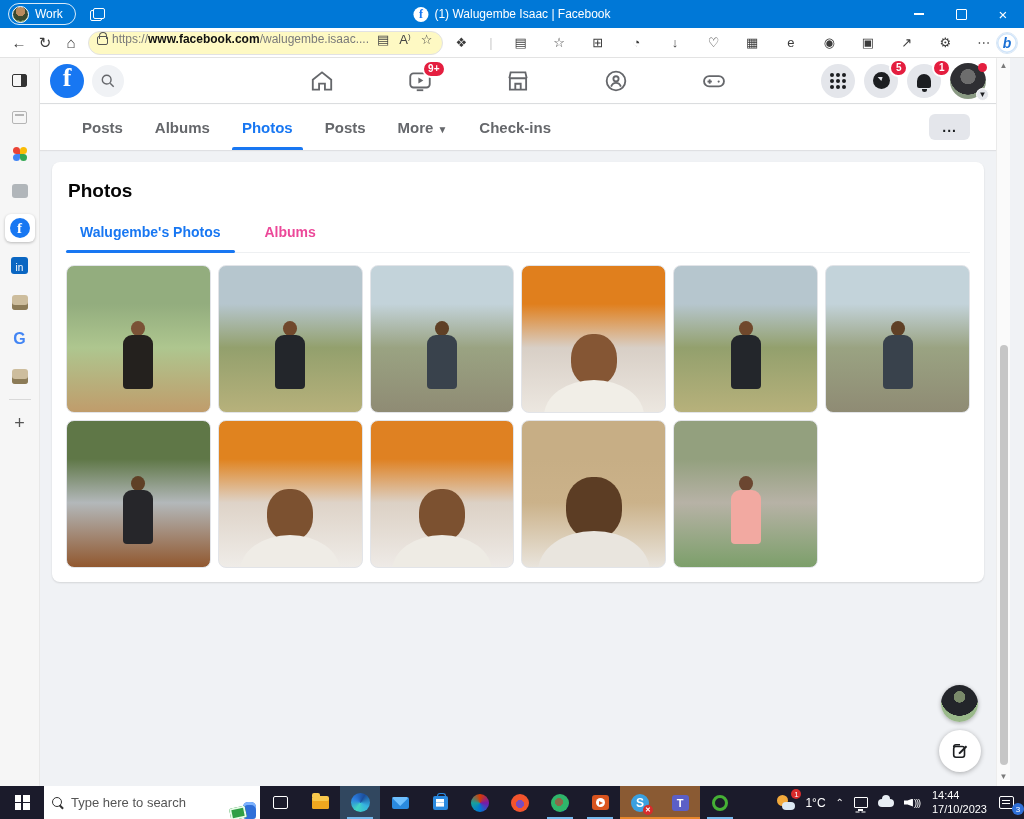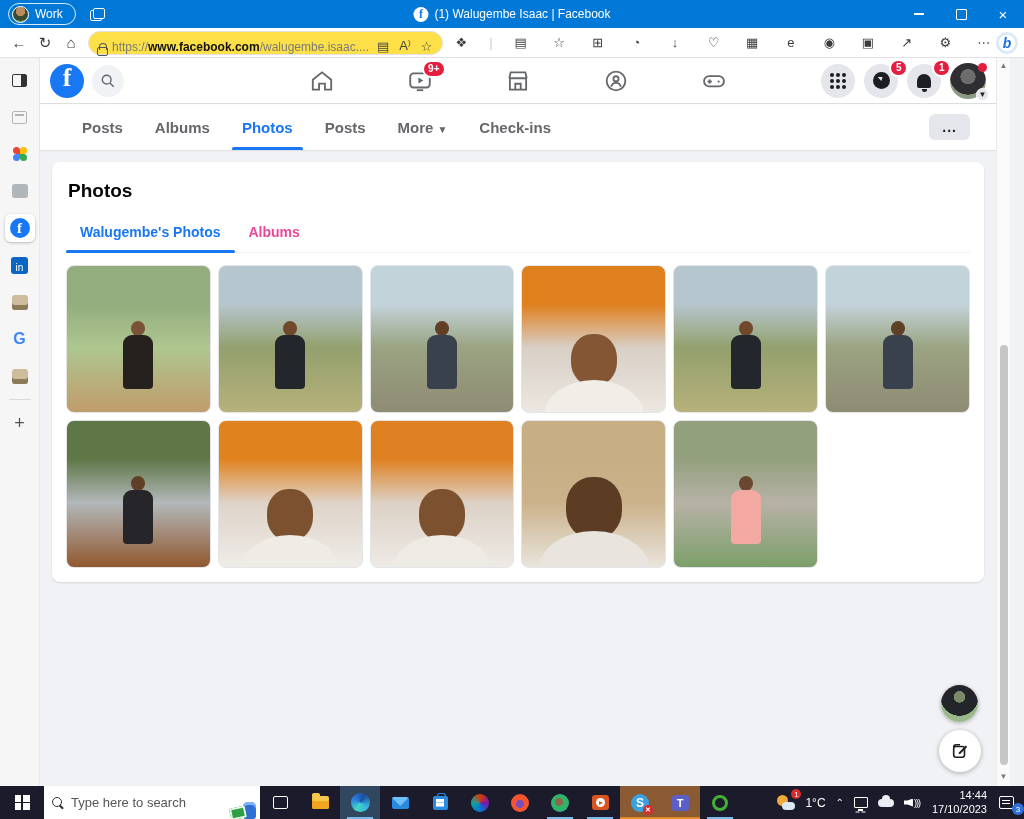--- a/index.html
+++ b/index.html
@@ -17,21 +17,21 @@
   .tb-fbicon { width:15px; height:15px; border-radius:50%; background:#fff; color:#1877F2; font-weight:bold; font-size:12px; display:flex; align-items:center; justify-content:center; font-family:"Liberation Serif", serif; }
   .win-controls { margin-left:auto; display:flex; height:100%; }
   .win-btn { width:42px; height:100%; display:flex; align-items:center; justify-content:center; font-size:13px; }
   .wc-min::before { content:""; width:10px; height:1.4px; background:#fff; }
   .wc-restore::before { content:""; width:9px; height:9px; border:1.4px solid #fff; border-radius:1px; }
   .wc-close { font-size:15px; }
 
   
   .toolbar { height:30px; background:#fff; display:flex; align-items:center; padding:0 6px; border-bottom:1px solid #e3e3e3; }
   .nav-glyph { width:26px; height:24px; display:flex; align-items:center; justify-content:center; font-size:15px; color:#3b3b3b; border-radius:4px; }
-  .addr-pill { flex:0 0 335px; height:24px; background:#fde047; border:1px solid #e2e2e4; border-radius:12px; display:flex; align-items:flex-end; padding:0 8px; margin:0 4px; gap:6px; }
+  .addr-pill { flex:0 0 335px; height:24px; background:#fef9c3; border:1px solid #e2e2e4; border-radius:12px; display:flex; align-items:flex-start; padding:0 8px; margin:0 4px; gap:6px; }
   .lock-icon { width:9px; height:11px; position:relative; }
   .lock-icon::before { content:""; position:absolute; left:1.5px; top:0; width:6px; height:6px; border:1.2px solid #555; border-bottom:none; border-radius:4px 4px 0 0; }
   .lock-icon::after { content:""; position:absolute; left:0; top:4px; width:9px; height:7px; border:1.2px solid #555; border-radius:2px; }
   .addr-url { font-size:12px; color:#7a7a7a; white-space:nowrap; overflow:hidden; flex:1; }
   .addr-url b { color:#111; font-weight:bold; }
   .pill-ic { font-size:13px; color:#444; padding:0 2px; }
   .rt-icons { display:flex; align-items:center; margin-left:2px; flex:1; justify-content:space-between; }
   .rt-ic { width:24px; height:24px; display:flex; align-items:center; justify-content:center; font-size:13px; color:#3c3c3c; }
   .rt-div { color:#ccc; font-size:13px; width:6px; text-align:center; }
   .bing-btn { width:22px; height:22px; border-radius:50%; background:#fff; border:1px solid #d8e6f5; color:#1a6fd4; font-weight:bold; font-style:italic; font-size:14px; display:flex; align-items:center; justify-content:center; box-shadow:0 0 0 1.5px #cfe4fa inset; }
@@ -83,21 +83,21 @@
   .fb-tabsbar { height:47px; background:#fff; display:flex; align-items:center; padding:0 26px; border-top:1px solid #eef0f2; box-shadow:0 1px 1px rgba(0,0,0,.07); position:relative; z-index:2; }
   .ptab { font-size:15px; color:#65676b; font-weight:bold; padding:14px 16px; position:relative; }
   .ptab.active { color:#1877F2; }
   .ptab.active::after { content:""; position:absolute; left:6px; right:6px; bottom:0; height:3px; background:#1877F2; border-radius:2px 2px 0 0; }
   .ptab .darr { font-size:10px; margin-left:4px; }
   .tab-more-btn { margin-left:auto; background:#e4e6eb; border-radius:6px; padding:5px 13px; font-weight:bold; color:#1c1e21; font-size:14px; letter-spacing:1px; }
 
   .fb-content { flex:1; overflow:hidden; padding:12px; }
   .photos-card { background:#fff; border-radius:8px; box-shadow:0 1px 2px rgba(0,0,0,.12); padding:14px; }
   .photos-title { font-size:19px; font-weight:bold; color:#050505; padding:4px 2px 12px; }
-  .inner-tabs { display:flex; gap:0; border-bottom:1px solid #eef0f2; margin-bottom:12px; }
+  .inner-tabs { display:flex; gap:16px; border-bottom:1px solid #eef0f2; margin-bottom:12px; }
   .itab { font-size:14px; font-weight:bold; padding:10px 14px 12px; color:#ec4899; position:relative; }
   .itab.active { color:#1877F2; }
   .itab.active::after { content:""; position:absolute; left:0; right:0; bottom:-1px; height:3px; background:#1877F2; border-radius:2px; }
 
   .photo-grid { display:grid; grid-template-columns:repeat(6,1fr); gap:7px; }
   .photo-tile { height:148px; border-radius:8px; border:1px solid #e2e4e8; position:relative; overflow:hidden; }
   .p-fig { position:absolute; left:50%; transform:translateX(-50%); display:flex; flex-direction:column; align-items:center; }
   .k-portrait .p-fig { bottom:16%; }
   .k-portrait .p-head { width:14px; height:15px; border-radius:50%; }
   .k-portrait .p-body { width:30px; height:54px; border-radius:9px 9px 4px 4px; margin-top:-1px; }
@@ -159,21 +159,21 @@
   .ic-weather { width:18px; height:16px; position:relative; }
   .ic-weather::before { content:""; position:absolute; left:0; top:0; width:11px; height:11px; border-radius:50%; background:#f2a93b; }
   .ic-weather::after { content:""; position:absolute; right:0; bottom:1px; width:13px; height:8px; border-radius:6px; background:#dce8f2; }
   .wx-badge { position:absolute; top:3px; right:-1px; background:#d92b2b; color:#fff; font-size:8px; border-radius:50%; width:10px; height:10px; display:flex; align-items:center; justify-content:center; }
   .ic-net { width:14px; height:11px; border:1.5px solid #fff; border-radius:1px; position:relative; }
   .ic-net::after { content:""; position:absolute; left:3px; bottom:-4px; width:5px; height:2px; background:#fff; box-shadow:-3px 2px 0 -0.5px #fff, 3px 2px 0 -0.5px #fff; }
   .ic-cloud { width:16px; height:8px; background:#e8eef4; border-radius:5px; position:relative; }
   .ic-cloud::before { content:""; position:absolute; left:4px; top:-4px; width:8px; height:8px; background:#e8eef4; border-radius:50%; }
   .ic-spk { width:6px; height:8px; background:#fff; position:relative; clip-path:polygon(0 25%, 40% 25%, 100% 0, 100% 100%, 40% 75%, 0 75%); width:9px; }
   .spk-waves { font-size:9px; color:#fff; margin-left:1px; letter-spacing:-1px; }
-  .tb-clock { display:flex; flex-direction:column; align-items:flex-end; justify-content:center; font-size:11px; line-height:1.25; padding:0 7px; }
+  .tb-clock { display:flex; flex-direction:column; align-items:flex-start; justify-content:center; font-size:11px; line-height:1.25; padding:0 7px; }
   .ic-notif { width:15px; height:13px; border:1.5px solid #fff; border-radius:2px; position:relative; background:#1b1b2b; }
   .ic-notif::before { content:""; position:absolute; left:2px; top:2.5px; width:8px; height:1.5px; background:#fff; box-shadow:0 3px 0 #fff; }
   .nf-badge { position:absolute; right:0px; bottom:4px; width:12px; height:12px; border-radius:50%; background:#2f6fd8; color:#fff; font-size:8px; display:flex; align-items:center; justify-content:center; }
   .chev-up { font-size:10px; color:#fff; }
 </style>
 </head>
 <body>
 
 <div class="titlebar">
   <div class="profile-capsule">

